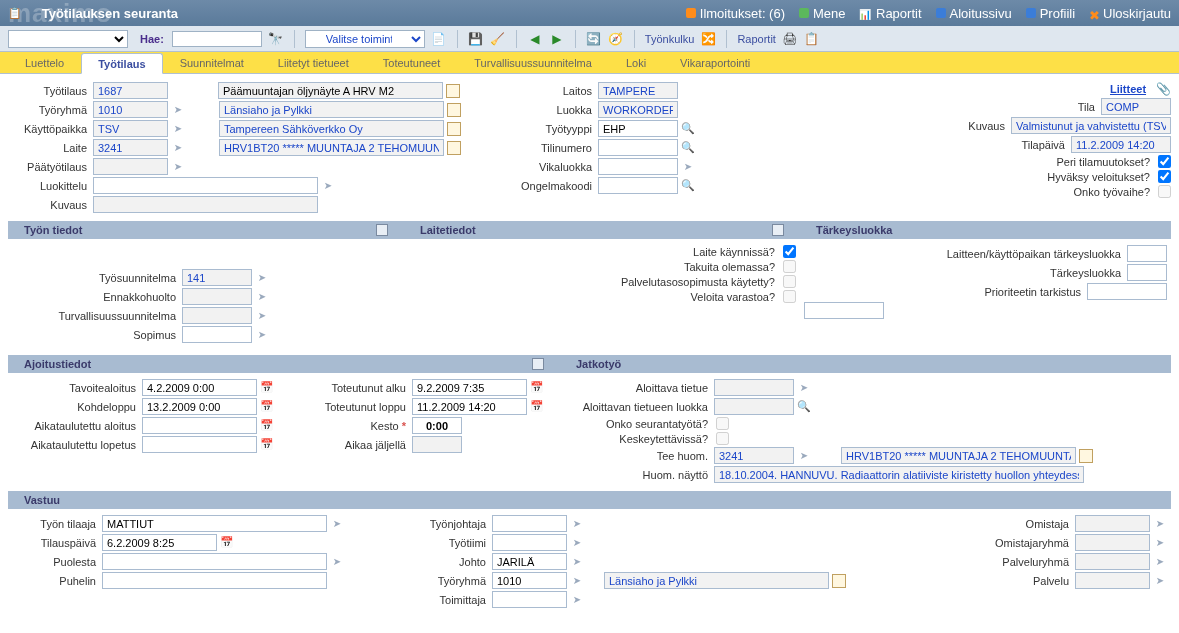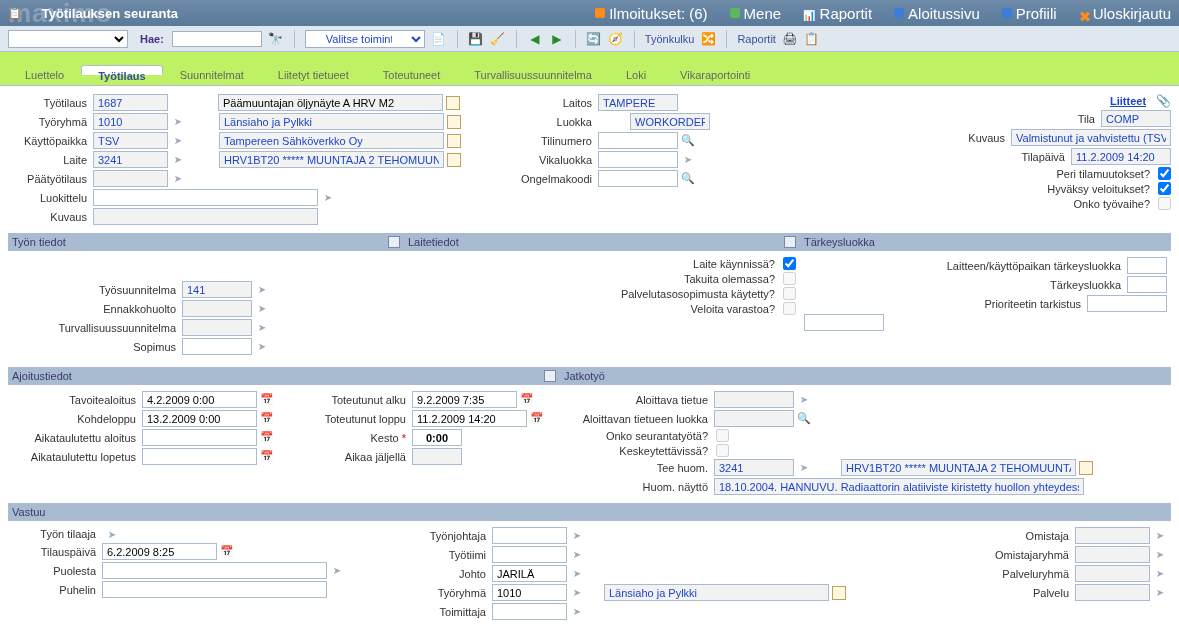--- a/index.html
+++ b/index.html
@@ -1,51 +1,51 @@
 <!DOCTYPE html>
 <html><head>
 <meta charset="utf-8">
 <style>
   * { box-sizing: border-box; margin: 0; padding: 0; }
   body { font-family: Arial, sans-serif; font-size: 11px; background: #fff; color: #333; }
 
   .topbar { background: linear-gradient(#6d8aa8,#5a7a9a); color: #fff; height: 26px; display:flex; align-items:center; padding:0 8px; position:relative; }
   .topbar .brand { position:absolute; left:8px; top:-2px; font-size:26px; font-weight:bold; color:rgba(255,255,255,0.25); letter-spacing:1px; }
   .topbar .title { margin-left:14px; font-size:13px; font-weight:bold; z-index:1; }
-  .topbar .toplinks { margin-left:auto; display:flex; gap:22px; align-items:center; font-size:15px; }
+  .topbar .toplinks { margin-left:auto; display:flex; gap:14px; align-items:center; font-size:13px; }
   .topbar .toplinks a { color:#fff; text-decoration:none; display:flex; align-items:center; gap:4px; cursor:pointer; }
   .tl-icon { width:10px; height:10px; display:inline-block; }
   .tl-orange { background:#ff8c1a; border-radius:2px; }
   .tl-green { background:#5cb85c; border-radius:2px; }
   .tl-blue { background:#3b7dd8; border-radius:2px; }
   .tl-bar::before { content:"📊"; font-size:10px; }
 
   .toolbar { background:#dfe7ef; height:26px; display:flex; align-items:center; gap:6px; padding:0 8px; border-bottom:1px solid #b0c0d0; }
   .toolbar select, .toolbar input { font-size:11px; padding:1px 16px; border:1px solid #9fb2c5; background:#fff; }
   .toolbar .label { color:#4a2d8c; font-weight:bold; margin:0 2px 0 6px; }
   .toolbar .ico { width:16px;height:16px;display:inline-flex;align-items:center;justify-content:center;cursor:pointer;font-size:12px; }
   .toolbar .sep { width:1px; height:18px; background:#b0c0d0; margin:0 4px; }
   .toolbar .link { color:#3b4ea0; cursor:pointer; }
 
-  .tabs { display:flex; border-bottom:1px solid #b0c0d0; background:#bef264; padding:12px 8px; height:34px; }
+  .tabs { display:flex; border-bottom:1px solid #b0c0d0; background:#fde047; padding:0 8px; height:22px; }
   .tabs .tab { padding:4px 16px; color:#666; cursor:pointer; border:1px solid transparent; border-bottom:none; font-size:11px; }
   .tabs .tab.active { background:#fff; color:#3b4ea0; font-weight:bold; border:1px solid #b0c0d0; border-bottom:1px solid #fff; border-top-left-radius:3px; border-top-right-radius:3px; position:relative; top:1px; }
 
   .content { padding:6px 8px; }
   .row { display:flex; }
 
   .field { display:flex; align-items:center; margin:2px 0; }
   .field label { text-align:right; padding-right:6px; white-space:nowrap; color:#333; }
   .field input[type=text] { border:1px solid #a9bbd0; padding:1px 4px; font-size:11px; height:17px; background:#fff; }
   .field input.ro { background:#f2f2f2; }
   .field .linkval { color:#1b46c9; }
   .field .iconbtn { width:14px;height:14px;margin-left:3px;display:inline-flex;align-items:center;justify-content:center;cursor:pointer;font-size:11px;color:#888; }
   .field input[type=checkbox] { margin-left:2px; }
 
-  .sectionbar { background:#a8bbd1; color:#3a3a6a; font-weight:normal; padding:3px 4px; font-size:11px; display:flex; justify-content:space-between; align-items:flex-start; }
+  .sectionbar { background:#a8bbd1; color:#3a3a6a; font-weight:bold; padding:3px 16px; font-size:11px; display:flex; justify-content:space-between; align-items:flex-start; }
   .sectionbar .secicon { width:12px;height:12px;border:1px solid #7a8aa0;background:#e8eef5;cursor:pointer; }
 
   .sections { display:flex; gap:0; }
   .sections .panel { flex:1; }
 
   .asterisk { color:#d9534f; font-weight:bold; }
   a.inline { color:#1b46c9; text-decoration:underline; font-weight:bold; }
   .icon-clip::before { content:"📎"; font-size:12px; }
   .icon-doc { width:12px;height:12px;display:inline-block;border:1px solid #c0a060;background:#fff7e0;position:relative; }
   .icon-find::before { content:"🔍"; font-size:11px; color:#888; }
@@ -176,21 +176,26 @@
     </div>
   </div>
 
   <div style="width:300px;">
     <div class="field">
           <label style="width:120px;">Laitos</label>
       <input type="text" class="ro linkval" style="width: 80px;" value="TAMPERE">
         </div>
     <div class="field">
           <label style="width:120px;">Luokka</label>
-      <input type="text" class="ro linkval" style="width: 80px; margin-left: 32px;" value="WORKORDER">
+      <input type="text" class="ro linkval" style="width: 80px;" value="WORKORDER">
+        </div>
+    <div class="field">
+          <label style="width:120px;">Työtyyppi</label>
+      <input type="text" style="width: 80px;" value="EHP">
+      <span class="iconbtn icon-find"></span>
         </div>
     <div class="field">
           <label style="width:120px;">Tilinumero</label>
       <input type="text" style="width: 80px;" value="">
       <span class="iconbtn icon-find"></span>
         </div>
     <div class="field">
           <label style="width:120px;">Vikaluokka</label>
       <input type="text" style="width: 80px;" value="">
       <span class="iconbtn icon-goto"></span>
@@ -338,21 +343,21 @@
             </div>
         <div class="field">
               <label style="width:130px;">Aikataulutettu lopetus</label>
           <input type="text" style="width: 115px;">
           <span class="iconbtn icon-cal"></span>
             </div>
       </div>
       <div>
         <div class="field">
               <label style="width:110px;">Toteutunut alku</label>
-          <input type="text" style="width: 105px;" value="9.2.2009 7:35">
+          <input type="text" style="width: 115px;" value="9.2.2009 7:35">
           <span class="iconbtn icon-cal"></span>
             </div>
         <div class="field">
               <label style="width:110px;">Toteutunut loppu</label>
           <input type="text" style="width: 115px;" value="11.2.2009 14:20">
           <span class="iconbtn icon-cal"></span>
             </div>
         <div class="field">
               <label style="width:110px;"><span>Kesto</span> <span class="asterisk">*</span></label>
           <input type="text" style="width: 50px; text-align: center; font-weight: bold;" value="0:00">
@@ -404,20 +409,21 @@
 </div>
 
 <div style="margin-top:2px;">
   <div class="sectionbar">
     <span>Vastuu</span>
   </div>
   <div class="row" style="padding:4px;">
     <div style="width:360px;">
       <div class="field">
             <label style="width:90px;">Työn tilaaja</label>
+        <input type="text" style="width: 225px;" value="MATTIUT">
         <span class="iconbtn icon-goto"></span>
           </div>
       <div class="field">
             <label style="width:90px;">Tilauspäivä</label>
         <input type="text" style="width: 115px;" value="6.2.2009 8:25">
         <span class="iconbtn icon-cal"></span>
           </div>
       <div class="field">
             <label style="width:90px;">Puolesta</label>
         <input type="text" style="width: 225px;">

